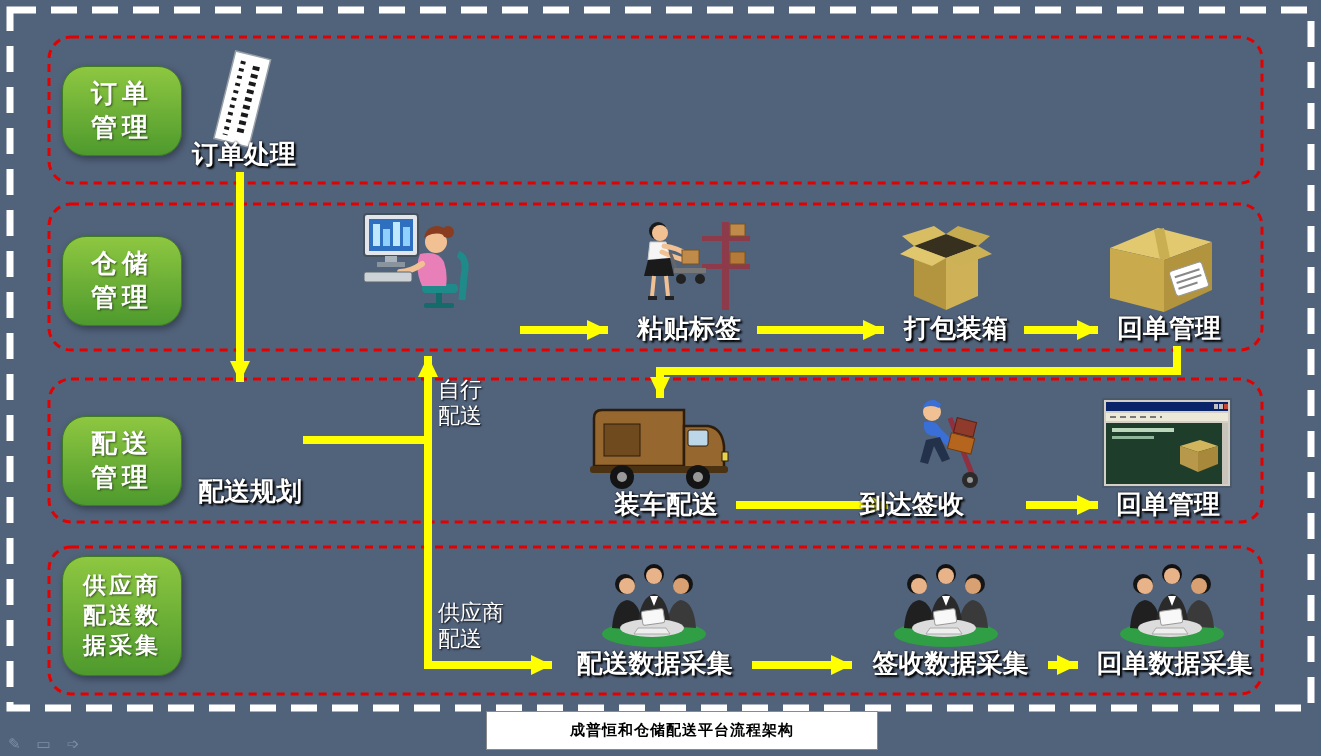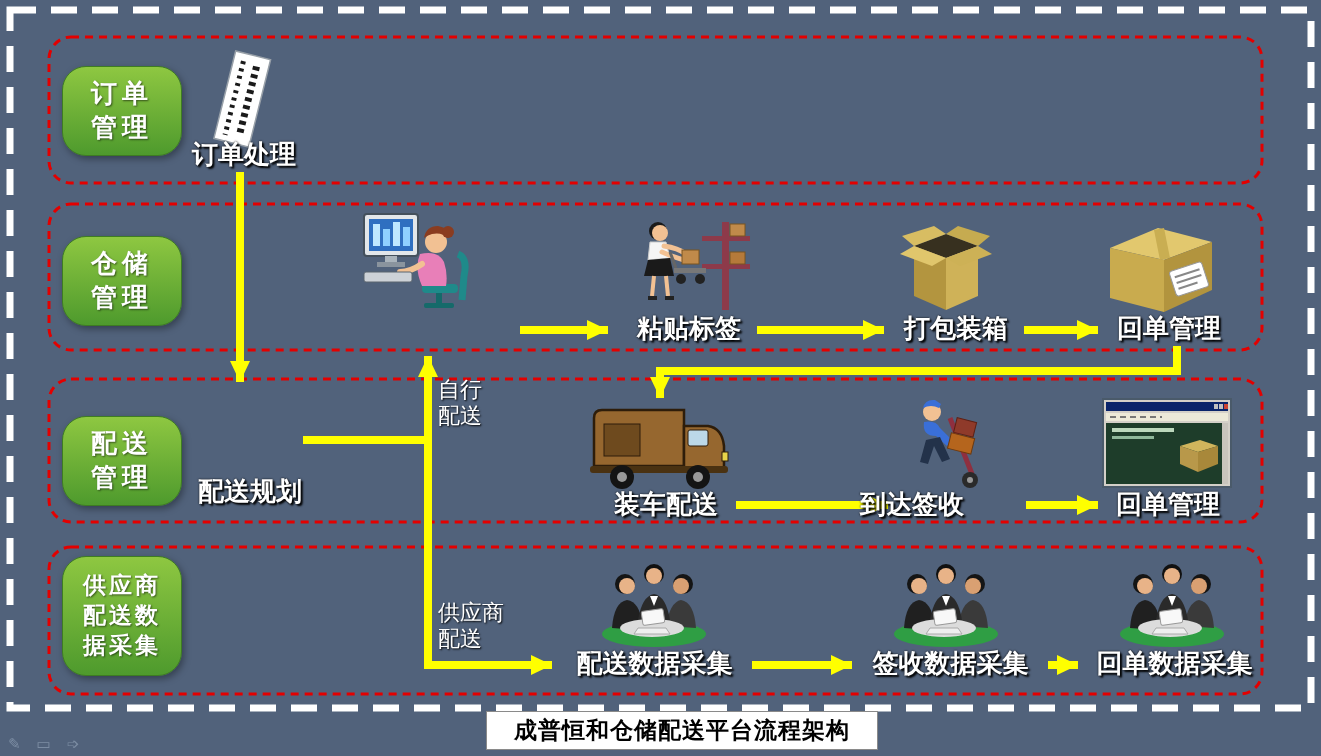--- a/index.html
+++ b/index.html
@@ -40,21 +40,21 @@
   .edge-label{
     position:absolute; z-index:5; color:var(--label-text,#ffffff);
     font-size:22px; line-height:1.2; white-space:pre-line;
     text-shadow:1px 1px 2px #000;
   }
   .title-box{
     position:absolute; left:486px; top:711px; width:390px; height:37px; z-index:6;
     background:var(--title-background,#ffffff); border:1px solid #8a8a8a;
     display:flex; align-items:center; justify-content:center;
   }
-  .title-box span{color:var(--title-text,#000000); font-size:23px; font-weight:bold; letter-spacing:1px;}
+  .title-box span{color:var(--title-text,#000000); font-size:15px; font-weight:bold; letter-spacing:1px;}
   .presenter-bar{
     position:absolute; left:8px; bottom:3px; z-index:6;
     display:flex; gap:16px; color:#9fb0c4; opacity:.55; font-size:15px;
   }
   .ptool{cursor:pointer;}
 </style>
 </head>
 <body>
 
 <div class="canvas">

